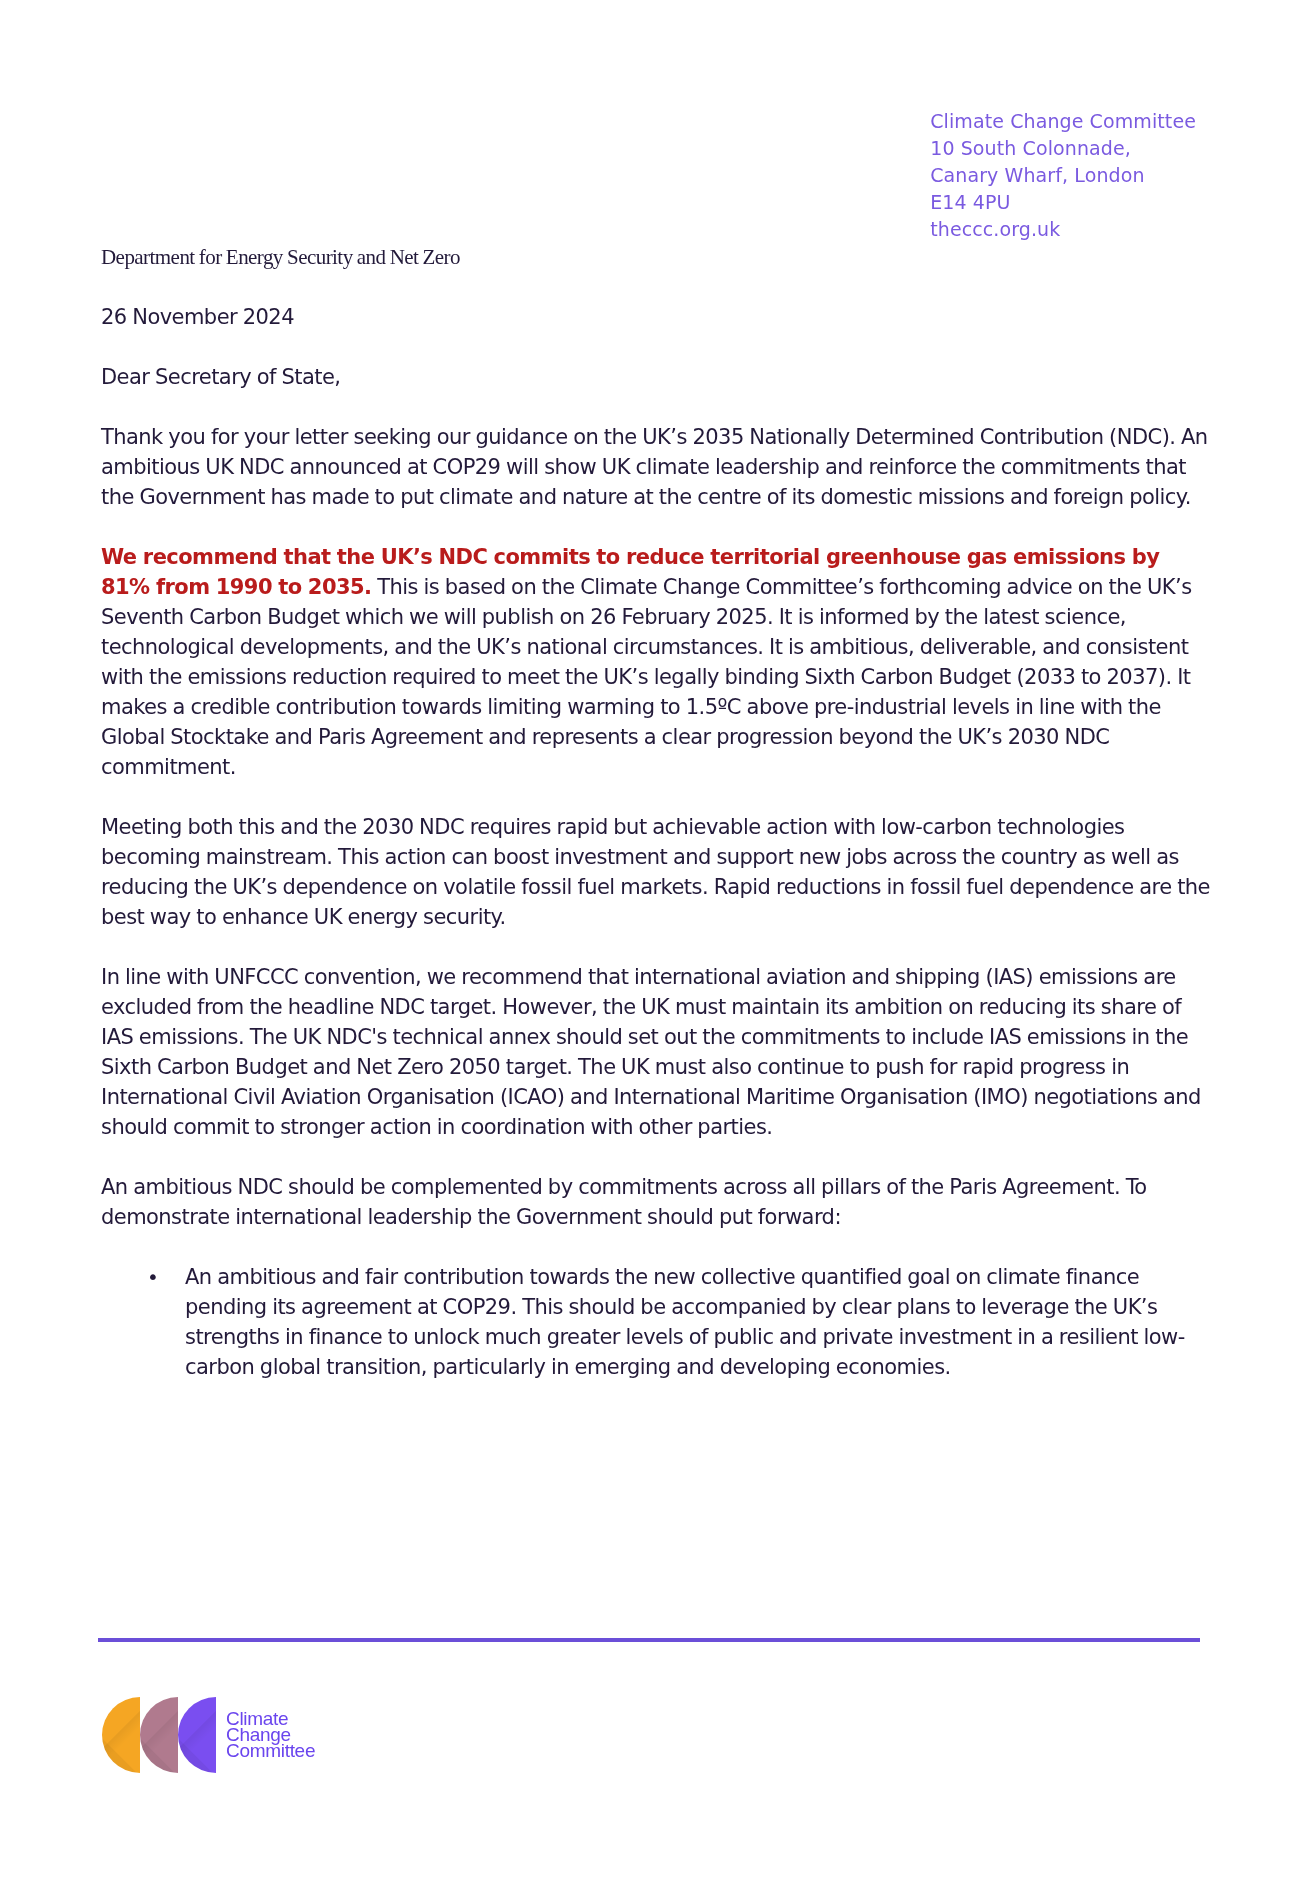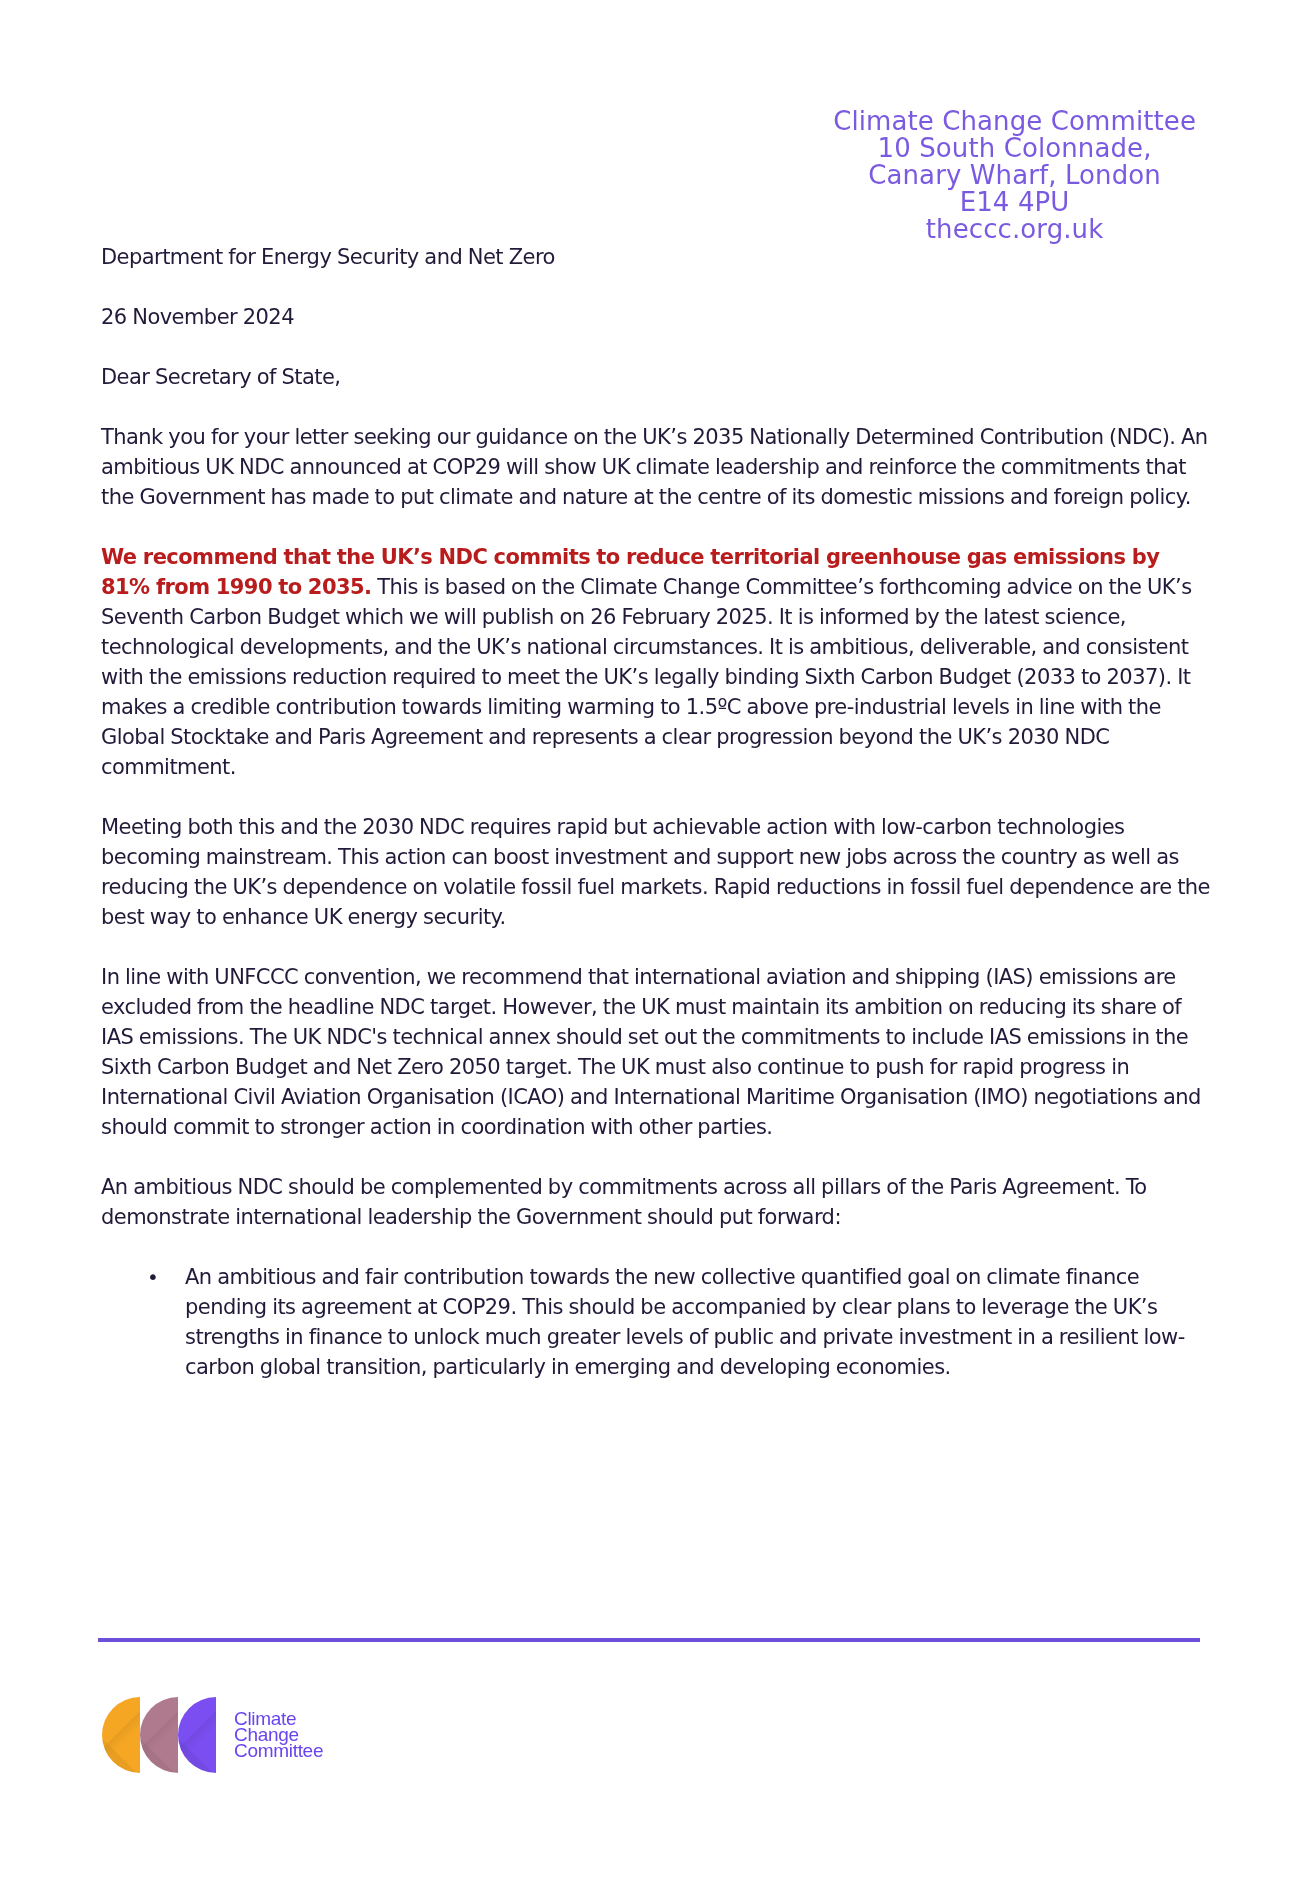--- a/index.html
+++ b/index.html
@@ -8,38 +8,38 @@
     height: 1883px;
     position: relative;
     overflow: hidden;
     font-family: "DejaVu Sans", sans-serif;
     color: #231a3a;
   }
   .sender {
     position: absolute;
     top: 108px;
     right: 112px;
-    text-align: center;
+    text-align: left;
     color: #7a5ae0;
-    font-size: 26px;
+    font-size: 19px;
     line-height: 27px;
     letter-spacing: 0.1px;
   }
   .sender div { white-space: nowrap; }
   .content {
     position: absolute;
     left: 101px;
     top: 242px;
     width: 1110px;
     font-size: 21px;
     line-height: 30px;
     letter-spacing: -0.55px;
     word-spacing: -0.5px;
   }
-  .recipient div { white-space: nowrap; }
+  .recipient div { white-space: nowrap; font-family: Liberation Serif, serif; }
   .block { margin: 0 0 30px 0; }
   p { margin: 0 0 30px 0; }
   .lead-bold {
     font-weight: bold;
     color: #b91c1c;
   }
   .bullets {
     list-style: none;
     margin: 0;
     padding: 0;
@@ -79,21 +79,21 @@
   }
   .disc::after {
     content: "";
     position: absolute;
     inset: 0;
     background:
       linear-gradient(135deg, rgba(255,255,255,0.0) 45%, rgba(0,0,0,0.06) 46%, rgba(0,0,0,0.0) 60%),
       linear-gradient(45deg, rgba(0,0,0,0.05) 30%, rgba(255,255,255,0.0) 31%);
   }
   .logo-text {
-    margin-left: 18px;
+    margin-left: 10px;
     color: #6a45ee;
     font-family: "Liberation Sans", sans-serif;
     font-size: 19px;
     line-height: 16px;
     letter-spacing: -0.3px;
   }
   .logo-text div { white-space: nowrap; }
 </style>
 </head>
 <body>

